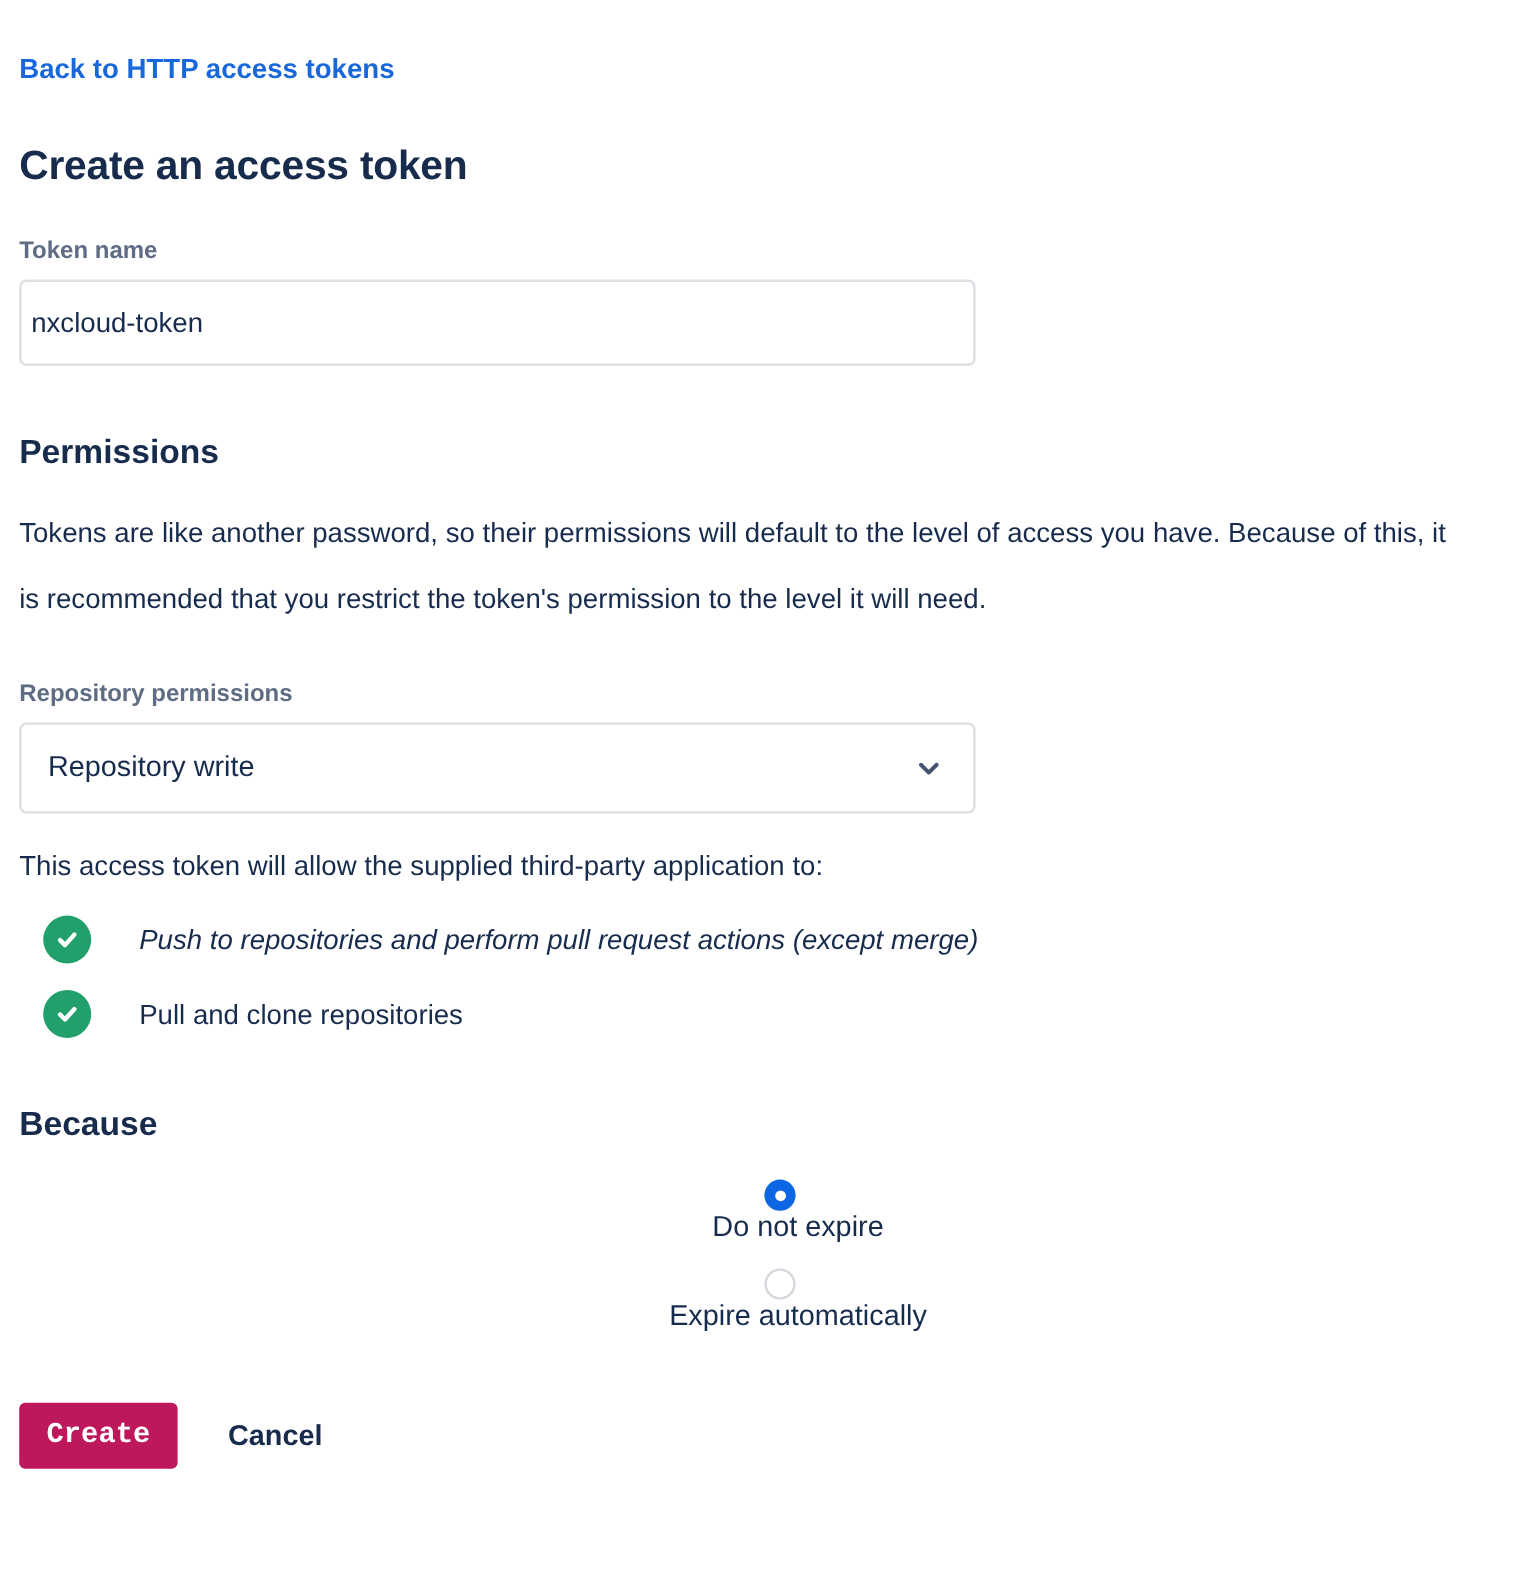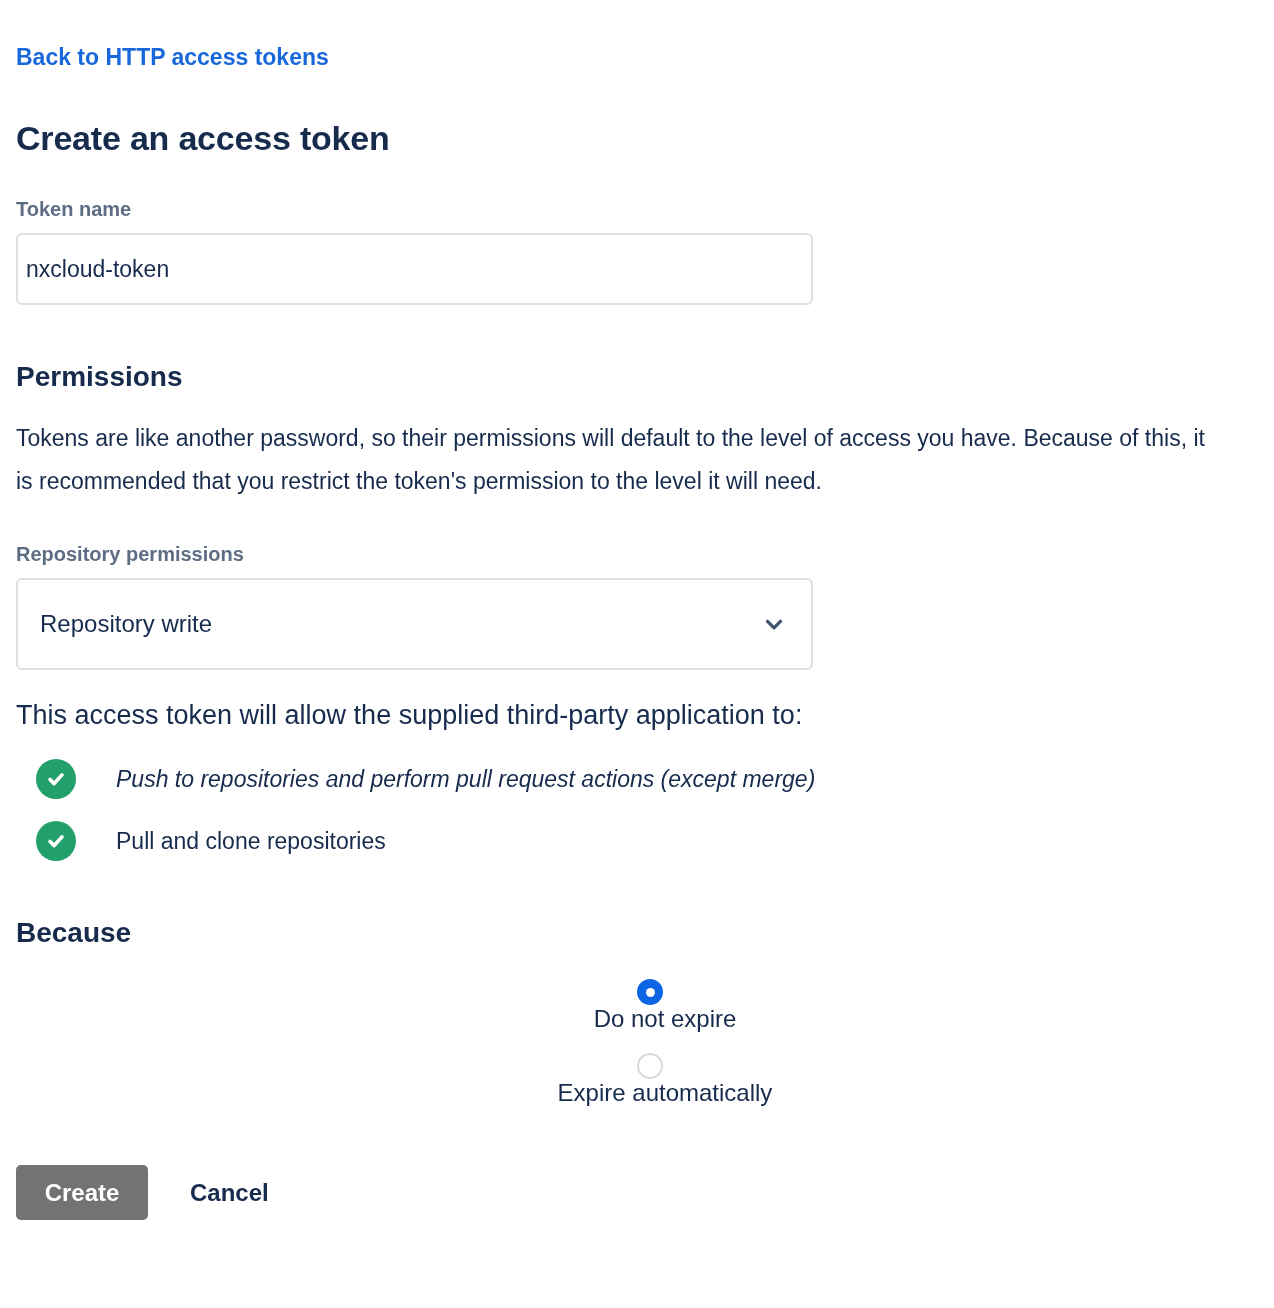--- a/index.html
+++ b/index.html
@@ -52,45 +52,45 @@
   }
   h2.section-heading {
     margin-top: 56px;
     font-size: 28px;
     font-weight: 600;
     color: #172B4D;
   }
   .body-text {
     margin-top: 24px;
     font-size: 23px;
-    line-height: 43px;
+    line-height: 55px;
     color: #172B4D;
     max-width: 1210px;
   }
   .select-box {
     margin-top: 12px;
     width: 797px;
-    height: 92px;
+    height: 76px;
     border: 2px solid #DCDFE4;
     border-radius: 6px;
     background: #ffffff;
     display: flex;
     align-items: center;
     justify-content: space-between;
     padding: 0 24px 0 22px;
     cursor: pointer;
   }
   .select-box .select-value {
     font-size: 24px;
     color: #172B4D;
   }
   .chevron-icon svg { display: block; }
   .allow-intro {
     margin-top: 30px;
-    font-size: 27px;
+    font-size: 23px;
     color: #172B4D;
   }
   .cap-list { margin-top: 28px; }
   .cap-row {
     display: flex;
     align-items: center;
     margin-left: 20px;
     margin-top: 22px;
   }
   .cap-row:first-child { margin-top: 0; font-style: italic; }
@@ -140,27 +140,27 @@
     margin-left: 30px;
     font-size: 24px;
     color: #172B4D;
   }
   .actions {
     margin-top: 58px;
     display: flex;
     align-items: center;
   }
   .btn-primary {
-    background: #737373;
+    background: #be185d;
     color: #ffffff;
     border: none;
     border-radius: 5px;
     width: 132px;
     height: 55px;
-    font-family: Liberation Sans, sans-serif;
+    font-family: Liberation Mono, monospace;
     font-size: 24px;
     font-weight: 600;
     cursor: pointer;
   }
   .btn-subtle {
     background: transparent;
     border: none;
     margin-left: 42px;
     font-family: "Liberation Sans", sans-serif;
     font-size: 24px;

